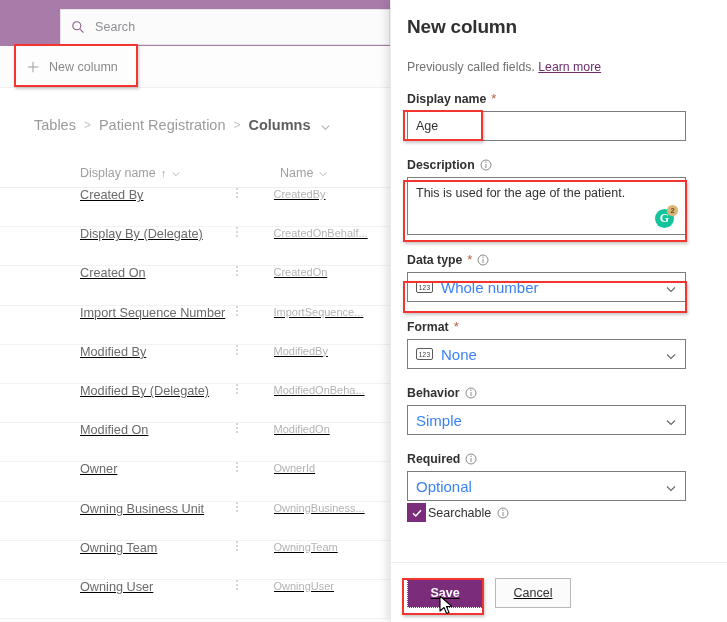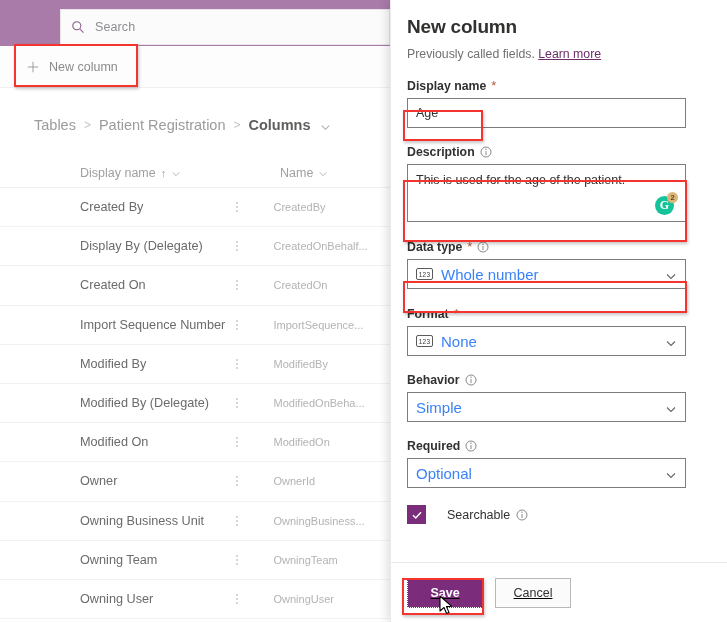--- a/index.html
+++ b/index.html
@@ -58,40 +58,40 @@
   .tbl-head {
     display: flex; align-items: center; height: 30px;
     padding-left: 80px; border-bottom: 1px solid #efefef;
   }
   .th { font-size: 12.5px; color: #a0a0a0; display: flex; align-items: center; gap: 5px; }
   .th-dn { width: 200px; }
   .sort-arrow { font-size: 11px; color: #9a9a9a; }
   .th-chev { width: 10px; height: 10px; display: block; }
 
   .tr {
-    display: flex; align-items: center; height: 39.2px;
-    padding-left: 80px; border-bottom: 1px solid #f2f2f2;
+    display: flex; align-items: flex-start; height: 39.2px;
+    padding-left: 80px; border-bottom: 1px solid #f2f2f2; text-decoration: underline;
   }
   .td-display { width: 155px; font-size: 12.7px; color: #6b6b6b; white-space: nowrap; overflow: hidden; }
   .kebab { width: 12px; display: flex; flex-direction: column; align-items: center; gap: 2px; }
   .kebab i { width: 2px; height: 2px; background: #c9c9c9; display: block; border-radius: 50%; }
   .td-name { width: 130px; margin-left: 31px; font-size: 11px; color: #b3b3b3;
              white-space: nowrap; overflow: hidden; }
 
   
   #panel {
     position: absolute; right: 0; top: 0; width: 337px; height: 622px;
     background: #ffffff; z-index: 20;
     box-shadow: -3px 0 9px rgba(0,0,0,.13);
     border-left: 1px solid #eaeaea;
   }
   .panel-body { position: absolute; left: 0; top: 0; right: 0; bottom: 60px; padding: 16px 22px 0 16px; }
 
   .panel-title { font-size: 19px; color: #323130; font-weight: 600; letter-spacing: -.2px; }
-  .panel-sub { margin-top: 9px; font-size: 12.3px; color: #717171; }
+  .panel-sub { margin-top: 22px; font-size: 12.3px; color: #717171; }
   .panel-sub a { color: #6b2d6b; text-decoration: underline; }
 
   .field { margin-top: 17px; }
   .field-label {
     font-size: 12.3px; color: #323130; font-weight: 600;
     display: flex; align-items: center; gap: 5px; margin-bottom: 5px;
   }
   .req-star { color: #b35c3e; font-weight: 400; font-size: 13px; }
   .info-icon { width: 12px; height: 12px; display: block; }
 
@@ -129,21 +129,21 @@
     cursor: pointer;
   }
   .select .sel-val { font-size: 15px; color: #3b82f6; }
   .chev-dn { position: absolute; right: 8px; width: 12px; height: 12px; display: block; }
   .num-icon {
     width: 17px; height: 12px; border: 1px solid #5a5a5a; border-radius: 2px;
     display: flex; align-items: center; justify-content: center;
     font-size: 6.5px; color: #3a3a3a; letter-spacing: .3px; flex: none;
   }
 
-  .chk-row { margin-top: 17px; display: flex; align-items: center; gap: 21px; }
+  .chk-row { margin-top: 2px; display: flex; align-items: center; gap: 2px; }
   .chk {
     width: 19px; height: 19px; background: #7b2d7b;
     display: flex; align-items: center; justify-content: center;
   }
   .chk svg { width: 12px; height: 12px; display: block; }
   .chk-label { font-size: 12.5px; color: #323130; display: flex; align-items: center; gap: 6px; }
 
   .panel-footer {
     position: absolute; left: 0; bottom: 0; width: 337px; height: 60px;
     border-top: 1px solid #ebebeb; background: #fff;

